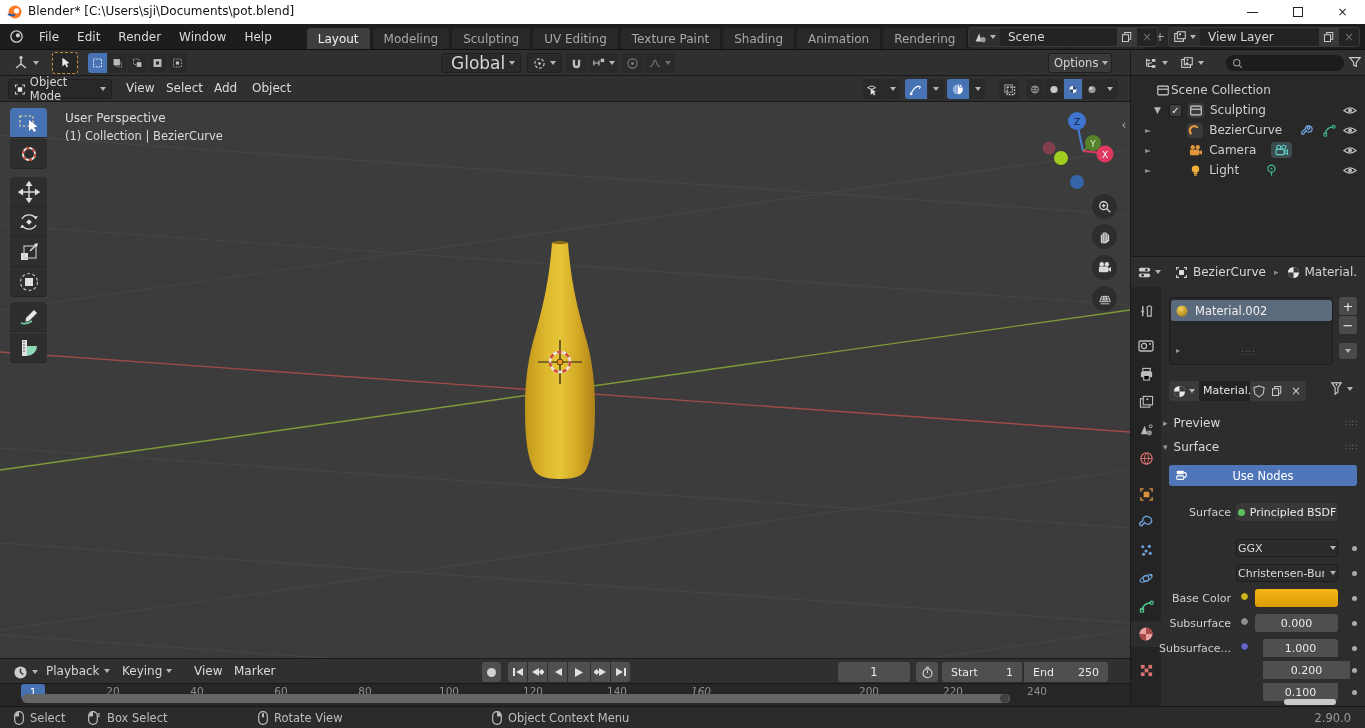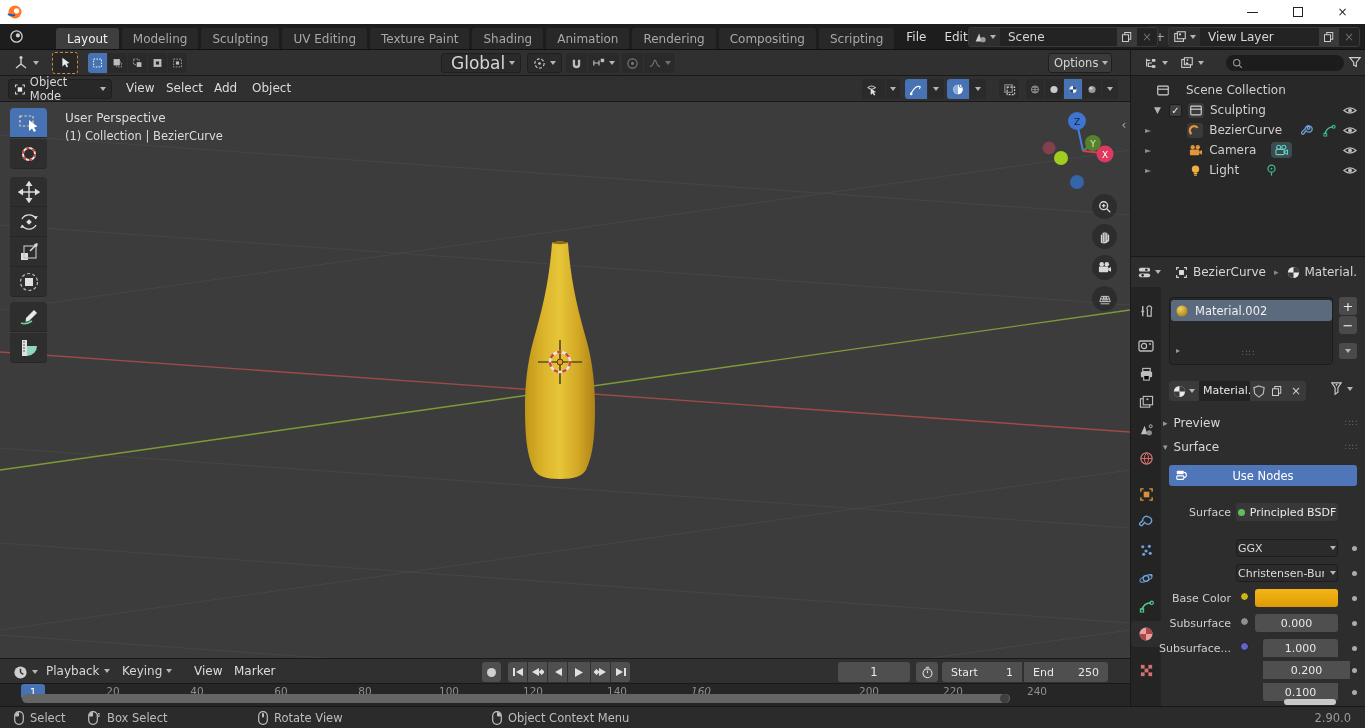--- a/index.html
+++ b/index.html
@@ -56,54 +56,55 @@
 <div id="app">
 
   <div id="titlebar" class="abs">
     <span class="abs" style="left:7px;top:4px">
       <svg width="16" height="16" viewBox="0 0 16 16">
           <circle cx="8" cy="8" r="6.5" fill="#ff7a27"></circle>
           <circle cx="9.6" cy="6.8" r="2.6" fill="#fff"></circle>
           <path d="M1,10 Q4,12 8,11" stroke="#2a5ca8" stroke-width="2" fill="none"></path>
         </svg>
     </span>
+    <span class="abs clip" style="left:28px;top:4px;width:700px;font-size:12px">Blender* [C:\Users\sji\Documents\pot.blend]</span>
     <div class="wbtn abs" style="left:1230px">
         <span style="width:11px;height:1px;background:#222;display:inline-block"></span>
       </div>
     <div class="wbtn abs" style="left:1275px">
         <span style="width:10px;height:10px;border:1px solid #222;display:inline-block"></span>
       </div>
     <div class="wbtn abs" style="left:1320px">×</div>
   </div>
 
   <div id="topbar" class="abs">
     <span style="padding:0 6px 0 9px">
       <svg width="15" height="15" viewBox="0 0 16 16">
           <circle cx="8" cy="8" r="6" fill="none" stroke="#cfcfcf" stroke-width="1.4"></circle>
           <circle cx="9.5" cy="6.8" r="2.2" fill="#cfcfcf"></circle>
         </svg>
     </span>
+    <div id="menu-strip" class="flex">
+        <div class="menu-item">File</div>
+        <div class="menu-item">Edit</div>
+        <div class="menu-item">Render</div>
+        <div class="menu-item">Window</div>
+        <div class="menu-item">Help</div>
+      </div>
     <div id="tab-strip" class="flex" style="margin-left:26px;align-self:flex-end">
         <div class="wtab active">Layout</div>
         <div class="wtab">Modeling</div>
         <div class="wtab">Sculpting</div>
         <div class="wtab">UV Editing</div>
         <div class="wtab">Texture Paint</div>
         <div class="wtab">Shading</div>
         <div class="wtab">Animation</div>
         <div class="wtab">Rendering</div>
         <div class="wtab">Compositing</div>
         <div class="wtab">Scripting</div>
-      </div>
-    <div id="menu-strip" class="flex">
-        <div class="menu-item">File</div>
-        <div class="menu-item">Edit</div>
-        <div class="menu-item">Render</div>
-        <div class="menu-item">Window</div>
-        <div class="menu-item">Help</div>
       </div>
     <div class="wtab" style="padding:0 7px">+</div>
     <div class="selector abs" style="left:968px;top:3px;width:190px">
       <div class="selseg">
         <svg width="14" height="14" viewBox="0 0 16 16">
             <path d="M3,13 L7,4 L10,13 Z" fill="#cfcfcf"></path>
             <circle cx="11.5" cy="11" r="3" fill="#9a9a9a"></circle>
           </svg>
           <span class="cv"></span>
       </div>
@@ -494,21 +495,21 @@
   </div>
 
   <div class="abs" style="left:1130px;top:76px;width:235px;height:180px;background:#282828;border-left:1px solid #191919">
     <div class="orow" style="top:4px">
       <span class="oicon" style="margin-left:24px">
         <svg width="14" height="13" viewBox="0 0 16 14">
             <rect x="2" y="2" width="12" height="10" rx="1" fill="none" stroke="#cfcfcf" stroke-width="1.3"></rect>
             <line x1="2" y1="5.5" x2="14" y2="5.5" stroke="#cfcfcf" stroke-width="1.3"></line>
           </svg>
       </span>
-      <span style="margin-left:15px">Scene Collection</span>
+      <span style="margin-left:0">Scene Collection</span>
     </div>
     <div class="orow" style="top:24px">
       <span style="margin-left:23px;font-size:9px;color:#b5b5b5">▼</span>
       <span style="margin-left:8px;width:13px;height:13px;background:#3f3f3f;border:1px solid #1c1c1c;border-radius:2px;color:#ececec;font-size:10px;display:inline-flex;align-items:center;justify-content:center">✓</span>
       <span class="oicon" style="margin-left:6px;background:#3a3a3a;border-radius:3px;padding:1px">
         <svg width="14" height="13" viewBox="0 0 16 14">
             <rect x="2" y="2" width="12" height="10" rx="1" fill="none" stroke="#cfcfcf" stroke-width="1.3"></rect>
             <line x1="2" y1="5.5" x2="14" y2="5.5" stroke="#cfcfcf" stroke-width="1.3"></line>
           </svg>
       </span>

